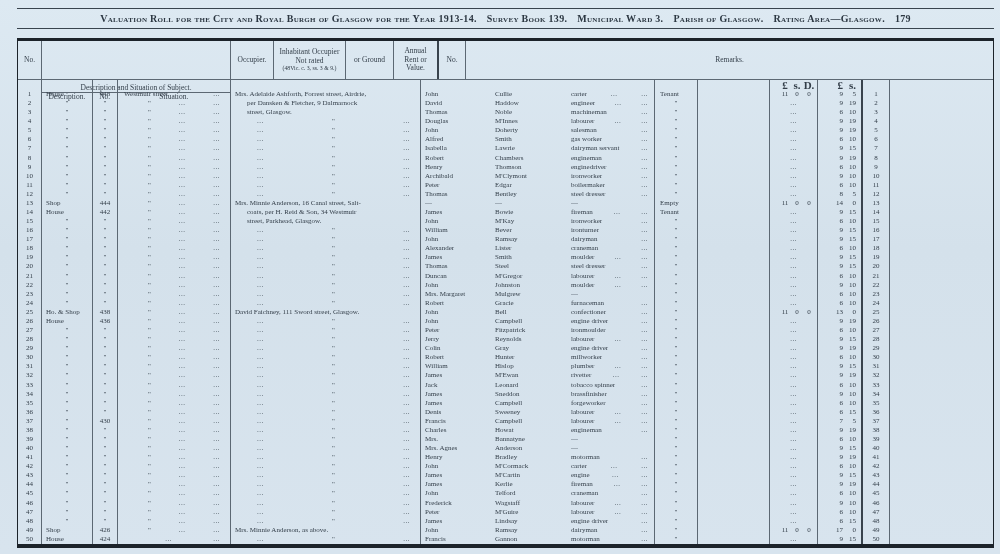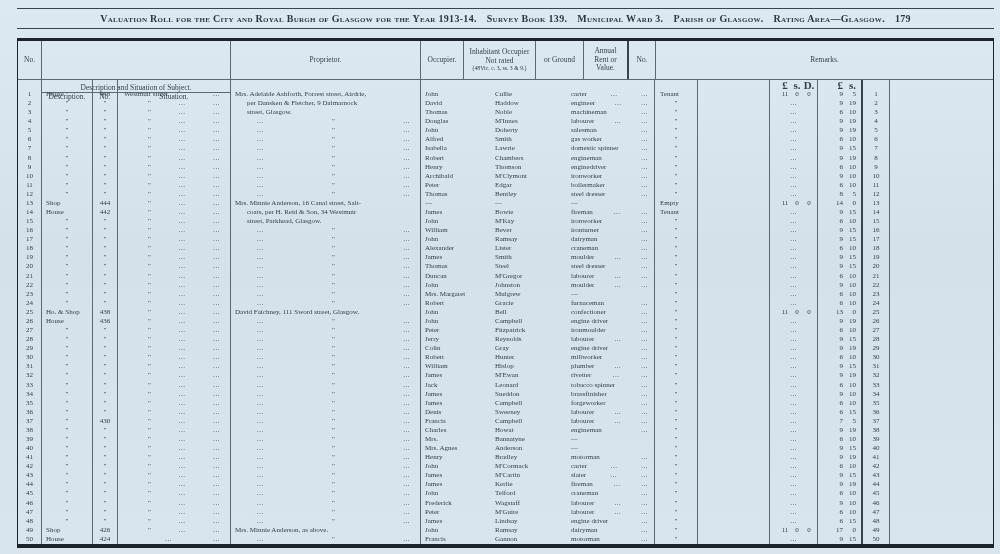--- a/index.html
+++ b/index.html
@@ -93,21 +93,20 @@
     <div class="thead">
       <div class="th no">No.</div>
       <div class="group">
         <div class="group-top">Description and Situation of Subject.</div>
         <div class="group-bot">
           <div class="th desc">Description.</div>
           <div class="th snum">No.</div>
           <div class="th sit">Situation.</div>
         </div>
       </div>
-      <div class="th prop">Proprietor.</div>
       <div class="th oc">Occupier.</div>
       <div class="th inh">
         <span>Inhabitant Occupier</span>
         <span>Not rated</span>
         <span class="sm">(48Vic. c. 3, ss. 3 &amp; 9.)</span>
       </div>
       <div class="th feu">
         <span>Feu-duty</span>
         <span>or Ground</span>
         <span>Annual.</span>
@@ -312,21 +311,21 @@
           </div>
           <div class="c prop pd">
             <span class="dots">...</span>
             <span class="dit">"</span>
             <span class="dots">...</span>
           </div>
           <div class="c ten">
             <span class="tf">Isabella</span>
             <span class="tl">Lawrie</span>
             <span class="to">
-              <span>domestic spinner</span>
+              <span>dairyman servant</span>
               <span class="dots">...</span>
             </span>
           </div>
           <div class="c oc cen">"</div>
           <div class="c inh"></div>
           <div class="c feu cen"><span class="dots">...</span></div>
           <div class="c rent"><span class="m2">9</span><span class="m2">15</span></div>
           <div class="c no2">7</div>
           <div class="c rem"></div>
         </div>
@@ -1346,21 +1345,21 @@
           </div>
           <div class="c prop pd">
             <span class="dots">...</span>
             <span class="dit">"</span>
             <span class="dots">...</span>
           </div>
           <div class="c ten">
             <span class="tf">James</span>
             <span class="tl">M'Cartin</span>
             <span class="to">
-              <span>slater</span>
+              <span>engine</span>
               <span class="dots">...</span>
               <span class="dots">...</span>
             </span>
           </div>
           <div class="c oc cen">"</div>
           <div class="c inh"></div>
           <div class="c feu cen"><span class="dots">...</span></div>
           <div class="c rent"><span class="m2">9</span><span class="m2">15</span></div>
           <div class="c no2">43</div>
           <div class="c rem"></div>

